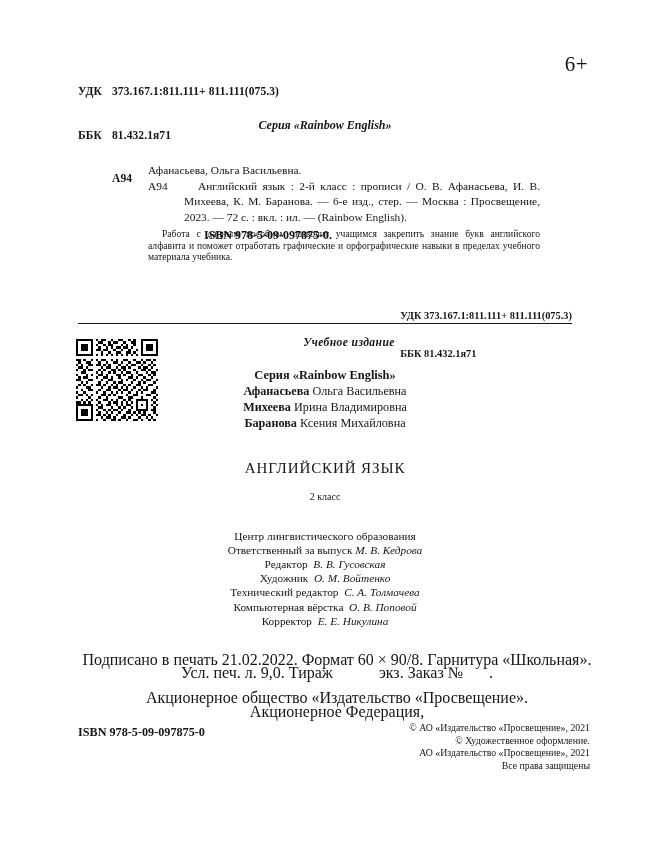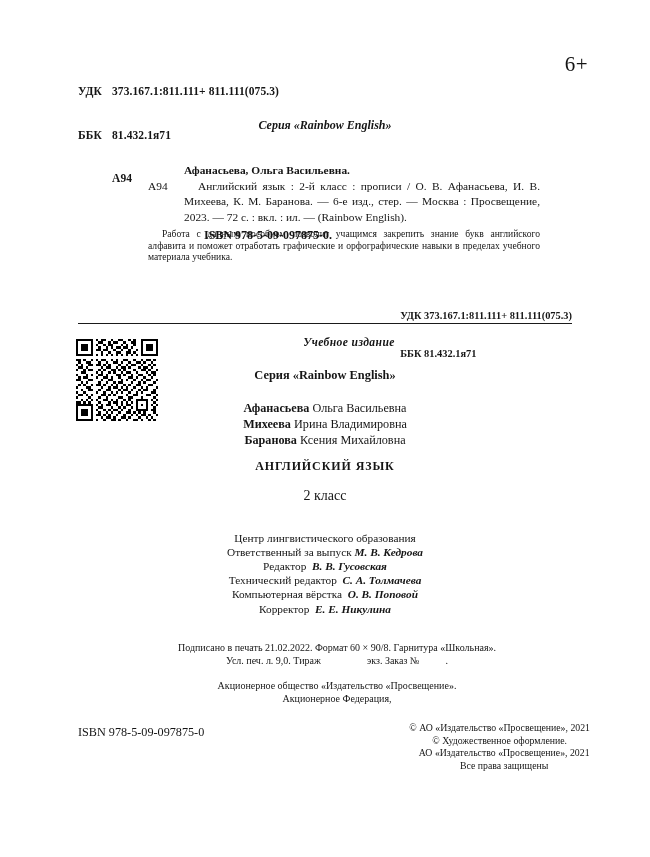--- a/index.html
+++ b/index.html
@@ -62,22 +62,21 @@
   
   .biblio {
     position: absolute;
     left: 148px;
     top: 163px;
     width: 392px;
     font-size: 11.4px;
     line-height: 15.2px;
   }
   .biblio .author-head {
-    font-weight: bold;
-    margin-left: 36px;
+    font-weight: normal;
     display: block;
   }
   .biblio .desc {
     position: relative;
     text-align: justify;
     margin-top: 1px;
   }
   .biblio .shelf {
     position: absolute;
     left: 0;
@@ -157,76 +156,75 @@
     font-weight: bold;
     letter-spacing: .4px;
     padding-left: 48px;
   }
   .series-mid {
     margin-top: 19px;
     font-size: 12.4px;
     font-weight: bold;
   }
   .authors {
-    margin-top: 17px;
     font-size: 12.2px;
     line-height: 16.2px;
   }
   .authors .ln { font-weight: bold; }
   .authors .fn { font-weight: normal; }
 
   .book-title {
-    margin-top: 10px;
-    font-size: 12px;
-    font-weight: bold;
+    margin-top: 28px;
+    font-size: 15px;
+    font-weight: normal;
     letter-spacing: .9px;
   }
   .grade {
     margin-top: 14px;
-    font-size: 14px;
+    font-size: 10px;
   }
   .kind {
     margin-top: 12px;
     font-size: 12.4px;
   }
 
   .credits {
     margin-top: 27px;
     font-size: 11.3px;
     line-height: 14.2px;
   }
   .credits .role { font-style: normal; }
-  .credits .nm { font-style: italic; font-weight: bold; }
+  .credits .nm { font-style: italic; font-weight: normal; }
 
   .imprint {
     margin-top: 25px;
-    font-size: 10px;
+    font-size: 16px;
     line-height: 13.2px;
     margin-left: 24px;
   }
   .imprint .gap { display: inline-block; width: 46px; }
   .imprint .gap-s { display: inline-block; width: 26px; }
   .imprint .blk2 { margin-top: 12px; }
   .imprint .blk3 { margin-top: 12px; }
 
   
   .isbn-bottom {
     position: absolute;
     left: 78px;
     top: 725px;
     font-size: 12.2px;
-    font-weight: normal;
+    font-weight: bold;
   }
   .copyright {
     position: absolute;
     right: 60px;
     top: 722px;
     font-size: 9.8px;
     line-height: 12.6px;
-    text-align: center;
+    text-align: right;
   }
   .copyright .ln { display: block; white-space: nowrap; }
   .copyright .ind { padding-left: 9px; }
 </style>
 </head>
 <body>
 
 <div class="page">
 
   <div class="cip-top">
@@ -601,20 +599,21 @@
       <div><span class="ln">Баранова</span> <span class="fn">Ксения Михайловна</span></div>
     </div>
 
     <div class="book-title">АНГЛИЙСКИЙ ЯЗЫК</div>
     <div class="grade">2 класс</div>
 
     <div class="credits">
       <div><span class="role">Центр лингвистического образования</span></div>
       <div><span class="role">Ответственный за выпуск</span> <span class="nm">М. В. Кедрова</span></div>
       <div><span class="role">Редактор</span>&nbsp; <span class="nm">В. В. Гусовская</span></div>
+      <div><span class="role">Художник</span>&nbsp; <span class="nm">О. М. Войтенко</span></div>
       <div><span class="role">Технический редактор</span>&nbsp; <span class="nm">С. А. Толмачева</span></div>
       <div><span class="role">Компьютерная вёрстка</span>&nbsp; <span class="nm">О. В. Поповой</span></div>
       <div><span class="role">Корректор</span>&nbsp; <span class="nm">Е. Е. Никулина</span></div>
     </div>
 
     <div class="imprint">
       <div>Подписано в печать 21.02.2022. Формат 60 × 90/8. Гарнитура «Школьная».</div>
       <div><span>Усл. печ. л. 9,0. Тираж</span><span class="gap"></span><span>экз. Заказ №</span><span class="gap-s"></span><span>.</span></div>
       <div class="blk2">
         <div>Акционерное общество «Издательство «Просвещение».</div>

